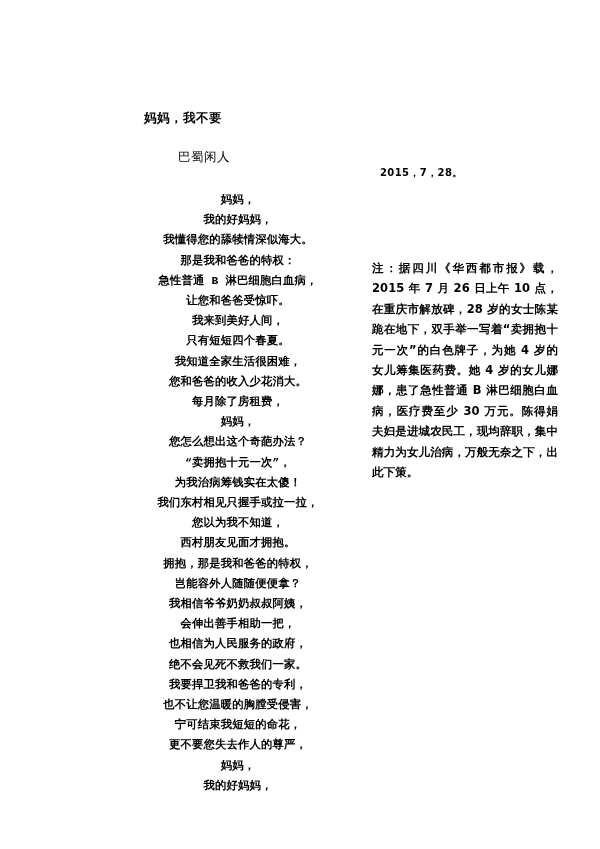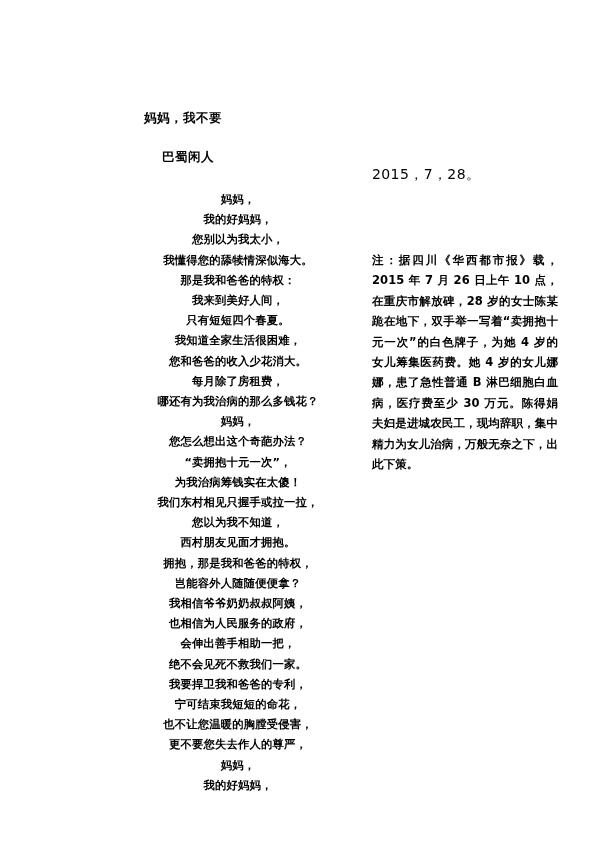--- a/index.html
+++ b/index.html
@@ -31,96 +31,97 @@
   .poem-title {
     font-size: 12.5px;
     font-weight: bold;
     letter-spacing: 0.5px;
     margin-left: 26px;
     margin-bottom: 22px;
     white-space: nowrap;
   }
   .poem-author {
     font-size: 12.5px;
-    font-weight: bold;
+    font-weight: normal;
     letter-spacing: 0.5px;
-    margin-left: 44px;
+    margin-left: 60px;
     margin-bottom: 24px;
     white-space: nowrap;
   }
   .poem-body {
     font-size: 11.3px;
     line-height: 20.2px;
     font-weight: bold;
     text-align: center;
     letter-spacing: 0.2px;
   }
   .poem-body div {
     white-space: nowrap;
+    font-family: Liberation Mono, monospace;
   }
 
   
   .date-line {
     position: absolute;
-    left: 372px;
+    left: 380px;
     top: 166px;
-    font-size: 14px;
-    font-weight: normal;
+    font-size: 10px;
+    font-weight: bold;
     letter-spacing: 0.4px;
     white-space: nowrap;
   }
   .note-block {
     position: absolute;
     left: 372px;
-    top: 250px;
+    top: 258px;
     width: 186px;
     font-size: 11.5px;
     line-height: 20.4px;
     font-weight: bold;
     text-align: justify;
     text-justify: inter-ideograph;
     letter-spacing: 0.1px;
   }
 </style>
 </head>
 <body>
 
 <div class="page">
 
   <div class="poem-col">
     <div class="poem-title">妈妈，我不要</div>
     <div class="poem-author">巴蜀闲人</div>
     <div class="poem-body">
         <div>妈妈，</div>
         <div>我的好妈妈，</div>
-        <div>您别以为我太小，</div>
         <div>我懂得您的舔犊情深似海大。</div>
         <div>那是我和爸爸的特权：</div>
+        <div>急性普通 B 淋巴细胞白血病，</div>
+        <div>让您和爸爸受惊吓。</div>
         <div>我来到美好人间，</div>
         <div>只有短短四个春夏。</div>
         <div>我知道全家生活很困难，</div>
         <div>您和爸爸的收入少花消大。</div>
         <div>每月除了房租费，</div>
-        <div>哪还有为我治病的那么多钱花？</div>
         <div>妈妈，</div>
         <div>您怎么想出这个奇葩办法？</div>
         <div>“卖拥抱十元一次”，</div>
         <div>为我治病筹钱实在太傻！</div>
         <div>我们东村相见只握手或拉一拉，</div>
         <div>您以为我不知道，</div>
         <div>西村朋友见面才拥抱。</div>
         <div>拥抱，那是我和爸爸的特权，</div>
         <div>岂能容外人随随便便拿？</div>
         <div>我相信爷爷奶奶叔叔阿姨，</div>
+        <div>会伸出善手相助一把，</div>
         <div>也相信为人民服务的政府，</div>
-        <div>会伸出善手相助一把，</div>
         <div>绝不会见死不救我们一家。</div>
         <div>我要捍卫我和爸爸的专利，</div>
+        <div>也不让您温暖的胸膛受侵害，</div>
         <div>宁可结束我短短的命花，</div>
-        <div>也不让您温暖的胸膛受侵害，</div>
         <div>更不要您失去作人的尊严，</div>
         <div>妈妈，</div>
         <div>我的好妈妈，</div>
       </div>
   </div>
 
   <div class="date-line">2015，7，28。</div>
 
   <div class="note-block">注：据四川《华西都市报》载，2015 年 7 月 26 日上午 10 点，在重庆市解放碑，28 岁的女士陈某跪在地下，双手举一写着“卖拥抱十元一次”的白色牌子，为她 4 岁的女儿筹集医药费。她 4 岁的女儿娜娜，患了急性普通 B 淋巴细胞白血病，医疗费至少 30 万元。陈得娟夫妇是进城农民工，现均辞职，集中精力为女儿治病，万般无奈之下，出此下策。</div>
 

